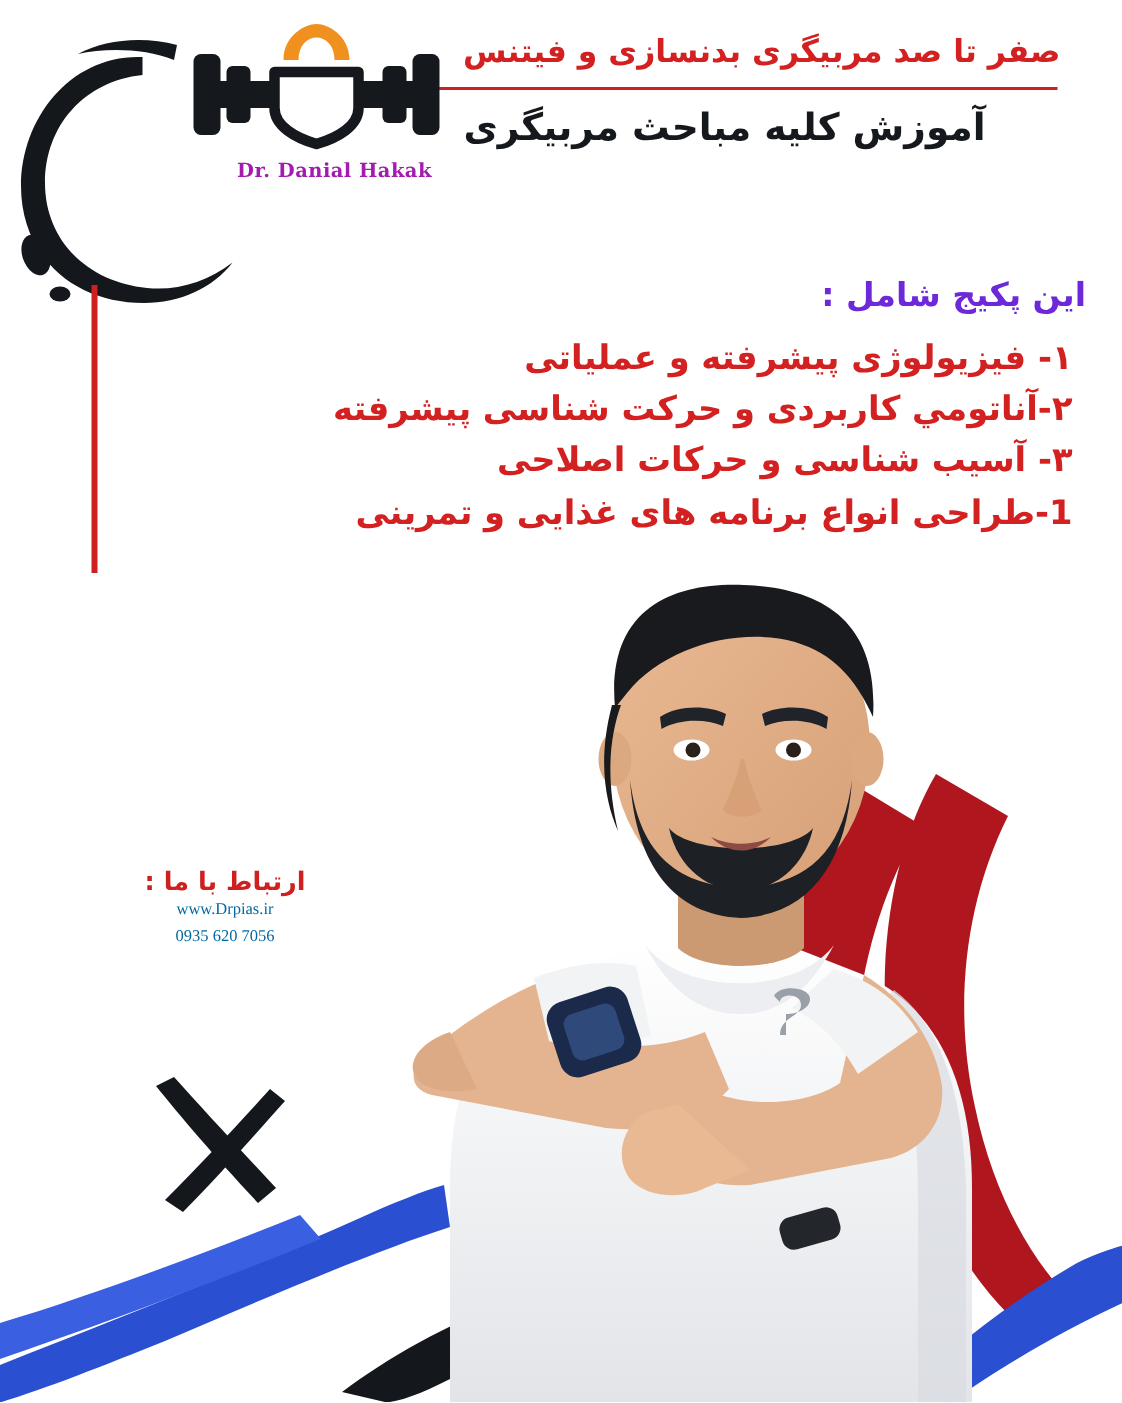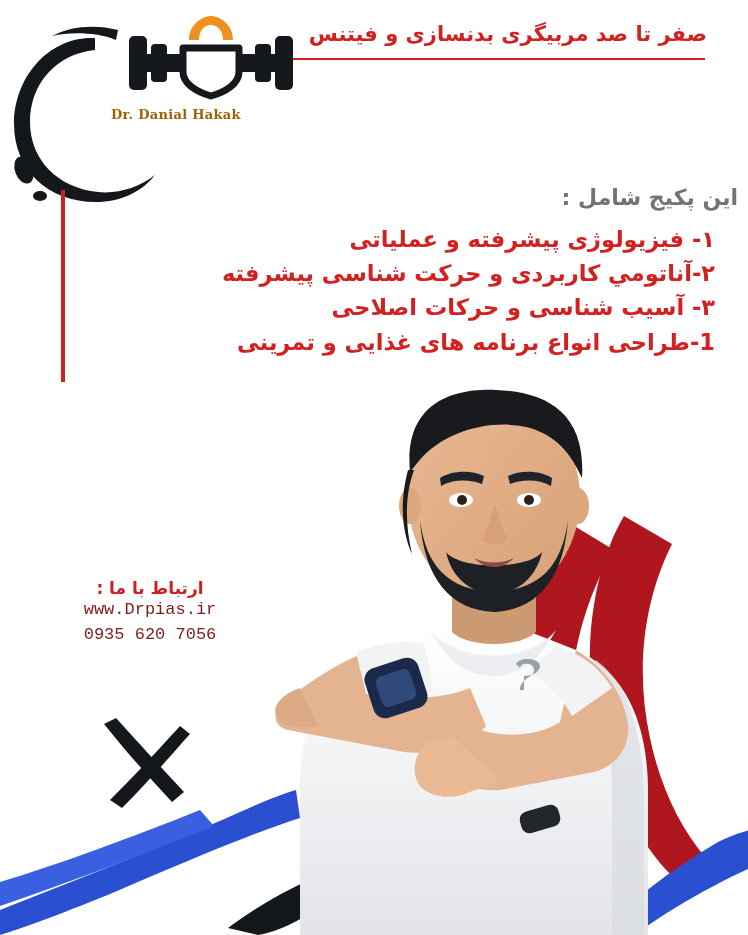--- a/index.html
+++ b/index.html
@@ -62,48 +62,48 @@
     position: absolute;
     top: 14px;
     left: 72px;
     width: 200px;
     height: 110px;
   }
   .logo svg { display:block; }
   .logo-name {
     position: absolute;
     bottom: 2px;
-    left: 0;
+    left: 12px;
     width: 200px;
-    text-align: left;
+    text-align: center;
     font-family: "DejaVu Serif", serif;
     font-size: 13px;
     font-weight: bold;
-    color: #a16207;
+    color: #a21caf;
     direction: ltr;
     letter-spacing: 0.3px;
   }
 
   
   .brush { position: absolute; pointer-events: none; }
 
   
   .list-block {
     position: absolute;
     top: 185px;
     right: 0;
     width: 700px;
     text-align: right;
     direction: rtl;
   }
   .list-title {
     font-size: 22px;
     font-weight: bold;
-    color: #737373;
-    padding-right: 10px;
+    color: #6d28d9;
+    padding-right: 24px;
     margin-bottom: 12px;
   }
   .list-items {
     position: relative;
     padding-right: 33px;
   }
   .list-bar {
     position: absolute;
     right: 683px;
     top: 190px;
@@ -128,23 +128,23 @@
     direction: rtl;
     width: 180px;
   }
   .contact-title {
     font-size: 17px;
     font-weight: bold;
     color: #cf2020;
     margin-bottom: 2px;
   }
   .contact-line {
-    font-family: Liberation Mono, monospace;
-    font-size: 17px;
-    color: #7f1d1d;
+    font-family: Liberation Serif, serif;
+    font-size: 11px;
+    color: #0369a1;
     direction: ltr;
     margin-bottom: 6px;
   }
 
   
   .person { position: absolute; left: 0; top: 0; }
 </style>
 </head>
 <body>
 
@@ -184,20 +184,21 @@
   </svg>
 
   <svg class="brush" style="left:96px; top:718px;" width="96" height="92" viewBox="0 0 96 92">
     <path d="M8 6 C24 26 48 54 76 84 L88 74 C62 46 38 20 20 0 Z" fill="#14171b"></path>
     <path d="M84 8 C66 28 40 56 14 82 L26 90 C52 64 76 36 94 16 Z" fill="#14171b"></path>
   </svg>
 
   <div class="header-wrap">
     <div class="title-main">صفر تا صد مربیگری بدنسازی و فیتنس</div>
     <div class="title-rule"></div>
+    <div class="title-sub">آموزش کلیه مباحث مربیگری</div>
 
     <div class="logo">
       <svg width="200" height="96" viewBox="0 0 200 96">
 
         <path d="M78 26 C78 10 92 2 100 2 C108 2 122 10 122 26 L112 26
                  C112 16 106 11 100 11 C94 11 88 16 88 26 Z" fill="#f0901e"></path>
 
         <rect x="28" y="40" width="144" height="18" rx="4" fill="#15181c"></rect>
 
         <rect x="40" y="30" width="16" height="38" rx="4" fill="#15181c"></rect>

